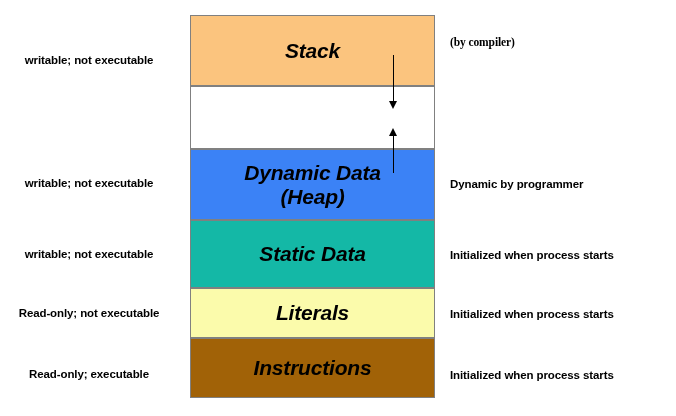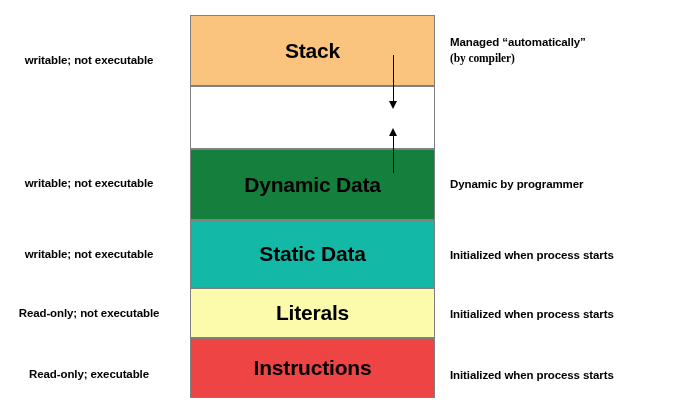--- a/index.html
+++ b/index.html
@@ -63,20 +63,21 @@
   .seg {
     position: absolute;
     left: 0;
     width: 100%;
     box-sizing: border-box;
     border: 1px solid #808080;
     display: flex;
     align-items: center;
     justify-content: center;
     flex-direction: column;
+    font-style: italic;
   }
   .seg-label {
     font-size: 21px;
     font-weight: bold;
     color: #000000;
     text-align: center;
     line-height: 1.12;
     letter-spacing: -0.2px;
     white-space: nowrap;
   }
@@ -130,52 +131,52 @@
   <div id="memory-column">
 
     <div class="seg" id="seg-stack" style="top:0px; height:71px; background:#fbc47e;">
       <div class="seg-label">Stack</div>
     </div>
 
     <div class="seg" id="seg-gap" style="top:71px; height:63px; background:#ffffff;">
       <div class="seg-label"></div>
     </div>
 
-    <div class="seg" id="seg-heap" style="top:134px; height:71px; background:#15803d;">
+    <div class="seg" id="seg-heap" style="top:134px; height:71px; background:#3b82f6;">
       <div class="seg-label">
         <span>Dynamic Data</span>
+        <span class="sub">(Heap)</span>
       </div>
     </div>
 
     <div class="seg" id="seg-static" style="top:205px; height:68px; background:#14b8a6;">
       <div class="seg-label">Static Data</div>
     </div>
 
     <div class="seg" id="seg-literals" style="top:273px; height:50px; background:#fbfbab;">
       <div class="seg-label">Literals</div>
     </div>
 
-    <div class="seg" id="seg-instructions" style="top:323px; height:60px; background:#ef4444;">
+    <div class="seg" id="seg-instructions" style="top:323px; height:60px; background:#a16207;">
       <div class="seg-label">Instructions</div>
     </div>
 
   </div>
 
   <div class="arrow arrow-down" style="left:389px; top:55px; height:54px;">
     <div class="shaft" style="top:0; height:46px;"></div>
     <div class="head"></div>
   </div>
 
   <div class="arrow arrow-up" style="left:389px; top:128px; height:45px;">
     <div class="head"></div>
     <div class="shaft" style="top:7px; height:38px;"></div>
   </div>
 
   <div class="right-label" style="top:34px;">
-    <span>Managed “automatically”</span>
     <span class="line2">(by compiler)</span>
   </div>
 
   <div class="right-label" style="top:176px;">Dynamic by programmer</div>
 
   <div class="right-label" style="top:247px;">Initialized when process starts</div>
 
   <div class="right-label" style="top:306px;">Initialized when process starts</div>
 
   <div class="right-label" style="top:367px;">Initialized when process starts</div>

